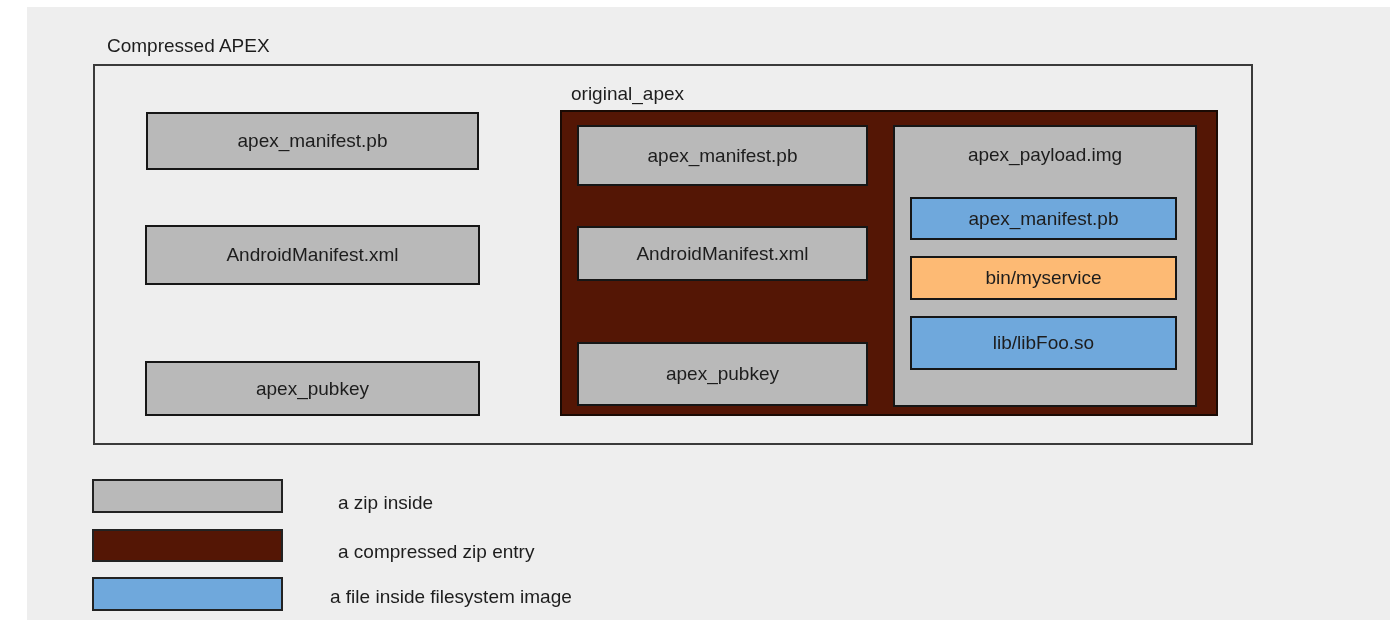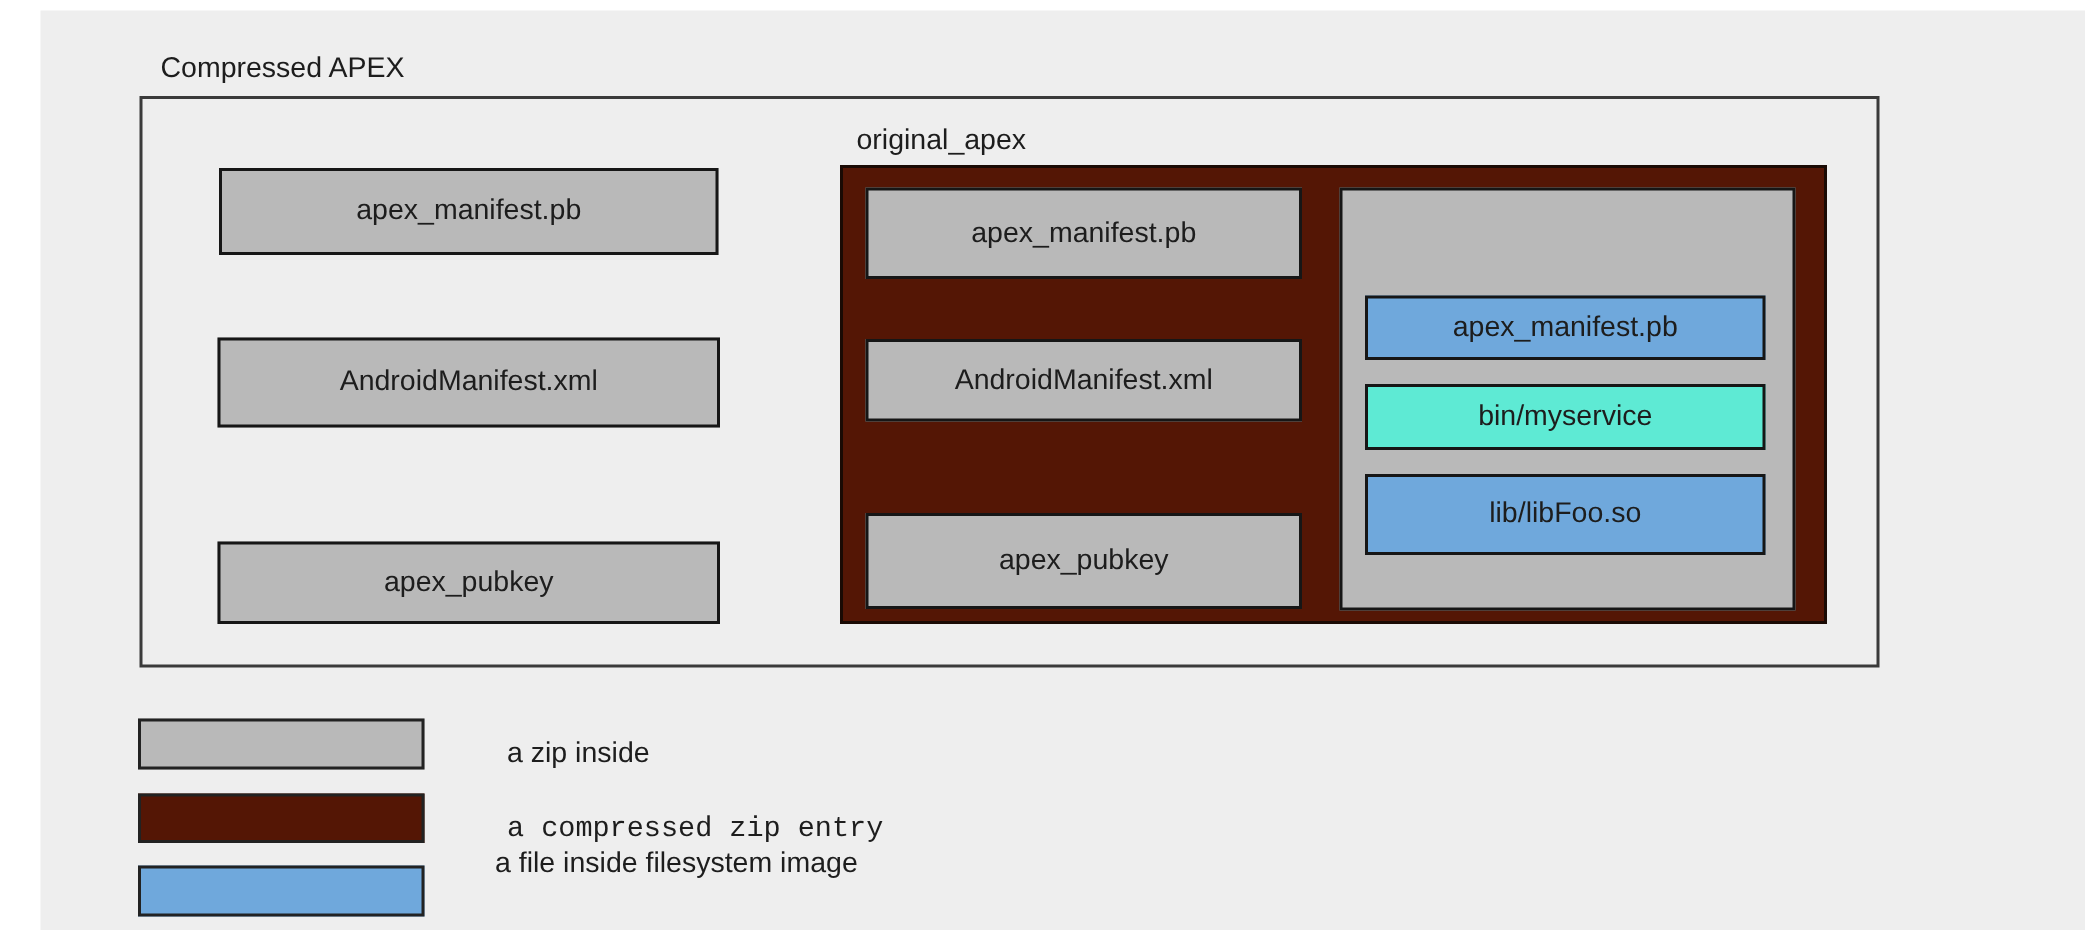--- a/index.html
+++ b/index.html
@@ -89,30 +89,31 @@
   <div class="compressed-box" style="background-color: rgb(84, 22, 5);"></div>
 
   <div class="box" style="left: 557px; top: 125px; width: 291px; height: 61px; background-color: rgb(185, 185, 185);">apex_manifest.pb</div>
 
   <div class="box" style="left: 557px; top: 226px; width: 291px; height: 55px; background-color: rgb(185, 185, 185);">AndroidManifest.xml</div>
 
   <div class="box" style="left: 557px; top: 342px; width: 291px; height: 64px; background-color: rgb(185, 185, 185);">apex_pubkey</div>
 
   <div class="box" style="left: 873px; top: 125px; width: 304px; height: 282px; justify-content: center; align-items: flex-start; background-color: rgb(185, 185, 185);"></div>
 
+  <div class="payload-label">apex_payload.img</div>
 
   <div class="box" style="left: 890px; top: 197px; width: 267px; height: 43px; background-color: rgb(111, 168, 220);">apex_manifest.pb</div>
 
-  <div class="box" style="left: 890px; top: 256px; width: 267px; height: 44px; background-color: #5eead4;">bin/myservice</div>
+  <div class="box" style="left: 890px; top: 256px; width: 267px; height: 44px; background-color: #fdba74;">bin/myservice</div>
 
   <div class="box" style="left: 890px; top: 316px; width: 267px; height: 54px; background-color: rgb(111, 168, 220);">lib/libFoo.so</div>
 
   <div>
     <div class="swatch" style="top: 479px; height: 34px; background-color: rgb(185, 185, 185);"></div>
     <div class="label" style="left:318px; top:492px;">a zip inside</div>
 
     <div class="swatch" style="top: 529px; height: 33px; background-color: rgb(84, 22, 5);"></div>
-    <div class="label" style="left:318px; top:541px;font-family:Liberation Mono, monospace;">a compressed zip entry</div>
+    <div class="label" style="left:318px; top:541px;">a compressed zip entry</div>
 
     <div class="swatch" style="top: 577px; height: 34px; background-color: rgb(111, 168, 220);"></div>
-    <div class="label" style="left:310px; top:565px;">a file inside filesystem image</div>
+    <div class="label" style="left:310px; top:586px;">a file inside filesystem image</div>
   </div>
 </div>
 
 </body></html>

